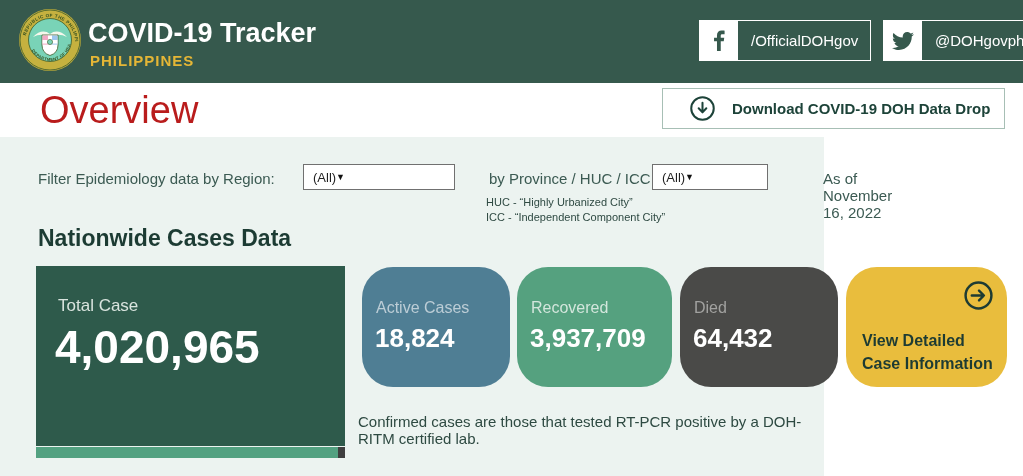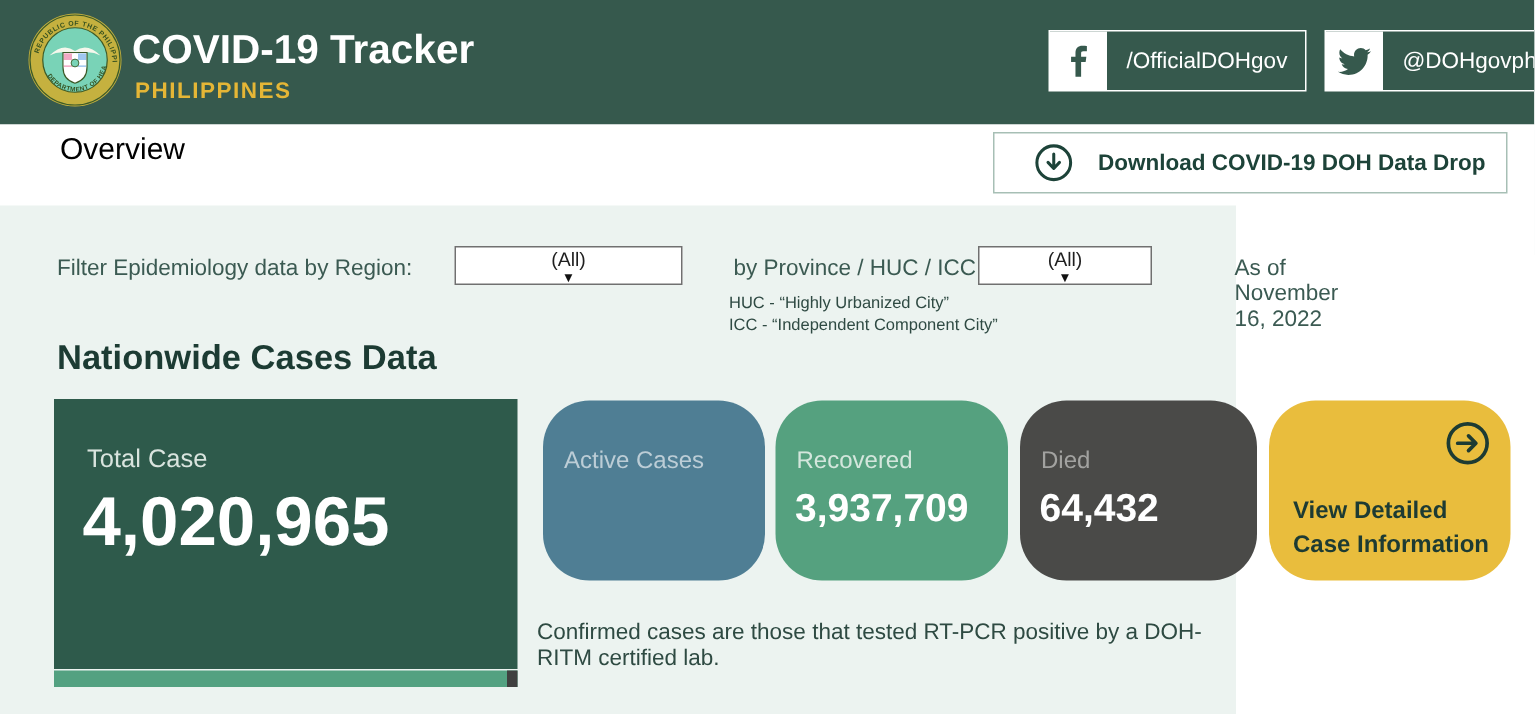--- a/index.html
+++ b/index.html
@@ -14,36 +14,36 @@
                 color:#E5B636;letter-spacing:1px;}
   .social-btn{position:absolute;top:20px;height:41px;border:1px solid #FFFFFF;
               display:flex;align-items:stretch;box-sizing:border-box;cursor:pointer;background:#36594D;margin-left:36px;}
   .social-btn.fb{left:663px;width:172px;}
   .social-btn.tw{left:847px;width:160px;}
   .social-icon-box{width:38px;background:#FFFFFF;display:flex;align-items:center;justify-content:center;}
   .social-handle{color:#FFFFFF;font-size:15px;display:flex;align-items:center;padding-left:13px;}
 
   
   .overview-band{position:absolute;left:0;top:83px;width:1023px;height:54px;background:#FFFFFF;}
-  .overview-title{position:absolute;left:40px;top:6px;font-size:20px;color:#000000;text-align:right;}
+  .overview-title{position:absolute;left:40px;top:6px;font-size:38px;color:#b91c1c;text-align:right;}
   .download-btn{position:absolute;left:662px;top:5px;width:343px;height:41px;background:#FFFFFF;
                 border:1px solid #A7BFB5;box-sizing:border-box;display:flex;align-items:center;
                 cursor:pointer;}
   .download-btn svg{margin-left:26px;}
   .download-label{margin-left:16px;font-size:15px;font-weight:700;color:#1D4339;text-align:center;}
 
   
   .content{position:absolute;left:0;top:137px;width:824px;height:339px;background:#ECF3F0;}
   .flabel{position:absolute;font-size:15px;color:#3B5A52;}
   .region-label{left:38px;top:33px;}
   .province-label{left:489px;top:33px;}
   .as-of{left:823px;top:33px;}
   .select-box{position:absolute;top:27px;height:26px;background:#FFFFFF;border:1px solid #707070;
-              box-sizing:border-box;display:flex;align-items:center;justify-content:space-between;
-              padding:0 9px;font-size:13px;color:#1F1F1F;cursor:pointer;flex-direction:column;}
+              box-sizing:border-box;display:flex;align-items:center;justify-content:flex-start;
+              padding:0 9px;font-size:13px;color:#1F1F1F;cursor:pointer;}
   .select-region{left:303px;width:152px;}
   .select-province{left:652px;width:116px;}
   .caret{font-size:9px;color:#111;}
   .note{position:absolute;left:486px;font-size:11px;color:#2F4A43;}
   .note.huc{top:59px;}
   .note.icc{top:74px;}
 
   .section-title{position:absolute;left:38px;top:88px;font-size:23px;font-weight:700;color:#1C3B33;}
 
   
@@ -160,20 +160,21 @@
     <div class="card card-total">
       <div class="label">Total Case</div>
       <div class="value">4,020,965</div>
     </div>
     <div class="hscrollbar">
       <div class="end-handle"></div>
     </div>
 
     <div class="card card-small card-active">
       <div class="label">Active Cases</div>
+      <div class="value">18,824</div>
     </div>
 
     <div class="card card-small card-recovered">
       <div class="label">Recovered</div>
       <div class="value">3,937,709</div>
     </div>
 
     <div class="card card-small card-died">
       <div class="label">Died</div>
       <div class="value">64,432</div>

